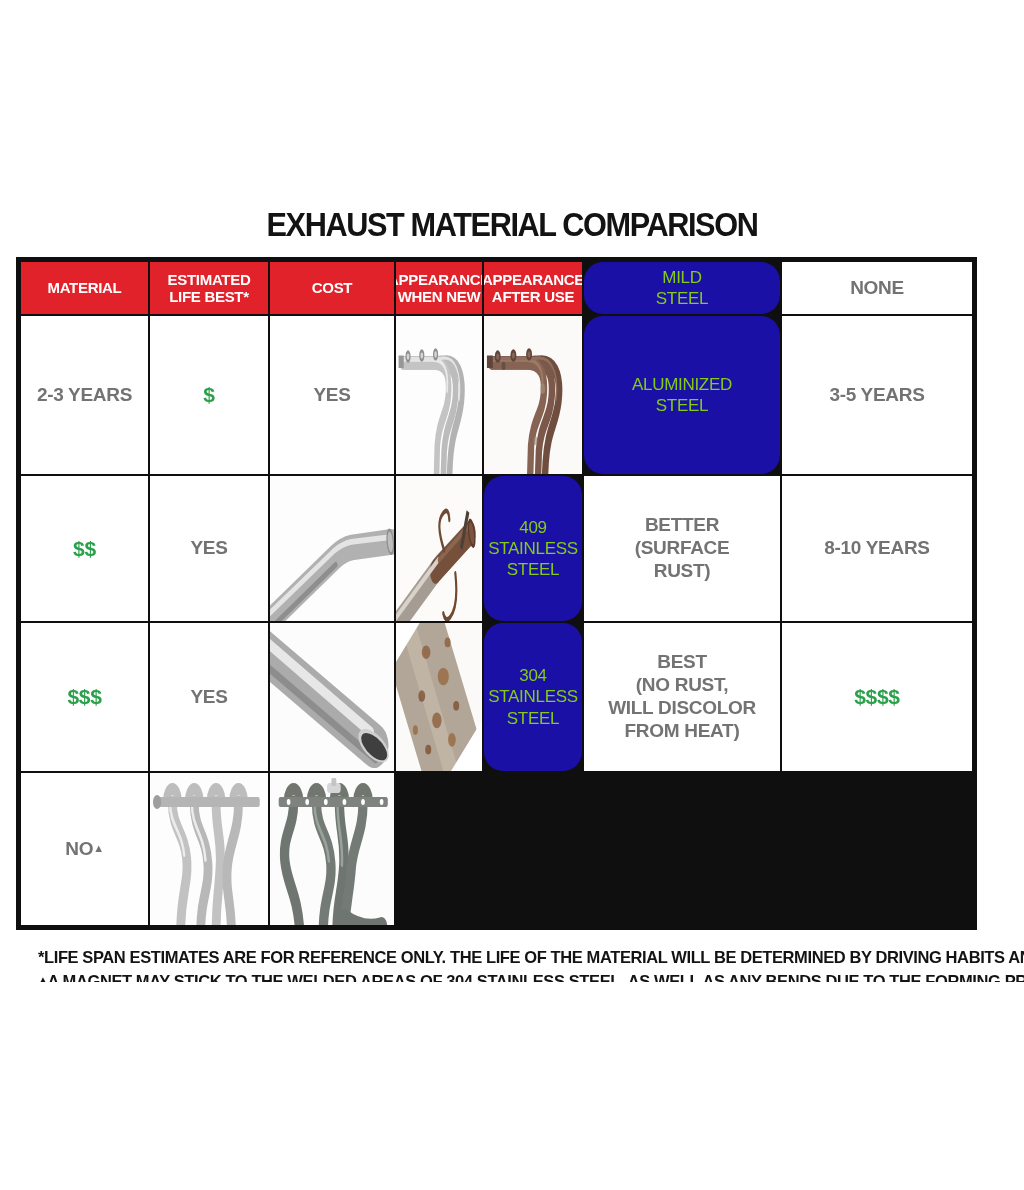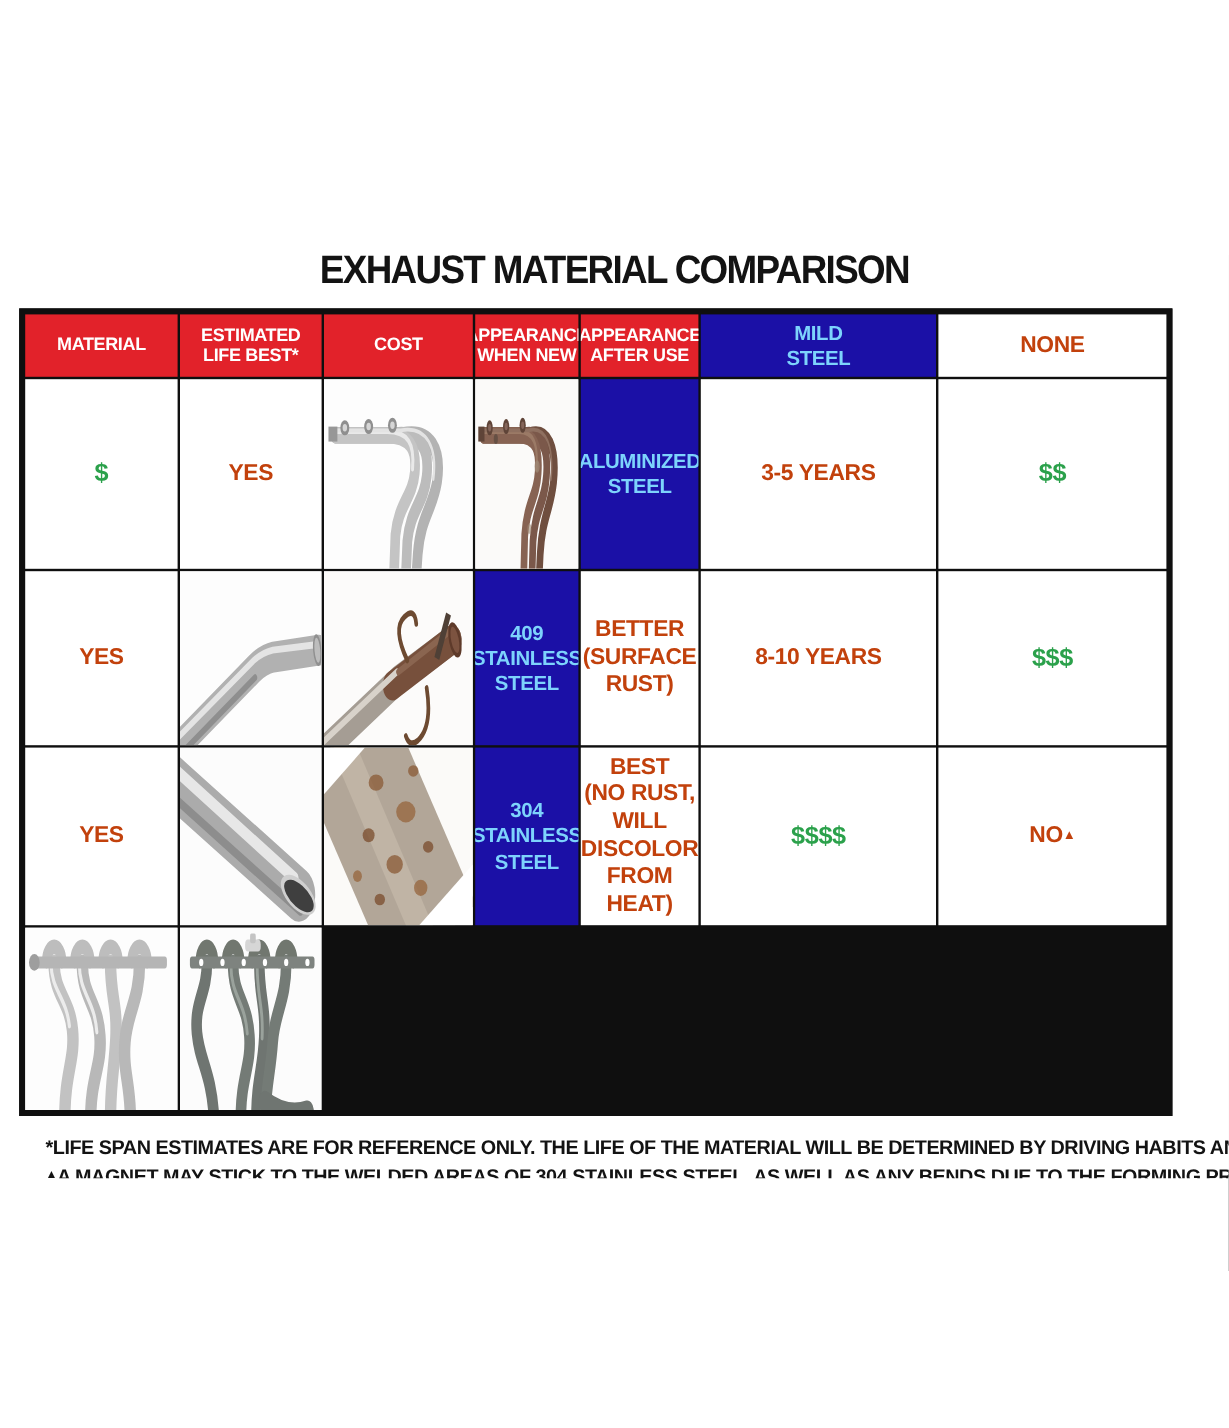--- a/index.html
+++ b/index.html
@@ -26,26 +26,26 @@
   .cell {
     display:flex; align-items:center; justify-content:center;
     text-align:center; background:#ffffff; overflow:hidden;
   }
   .hdr {
     background:var(--header-red,#e2222a); color:#ffffff;
     font-weight:800; font-size:15px; line-height:1.15;
     letter-spacing:-0.3px; white-space:pre-line;
   }
   .mat {
-    background:var(--material-blue,#1b10a6); color:#7dd3fc;
-    font-weight:700; font-size:17px; line-height:1.25;
-    letter-spacing:-0.3px; white-space:pre-line;
+    background:var(--material-blue,#1b10a6); color:#84cc16;
+    font-weight:400; font-size:17px; line-height:1.25;
+    letter-spacing:-0.3px; white-space:pre-line;border-radius:19px;
   }
   .val {
-    color:#c2410c; font-weight:800; font-size:19px;
+    color:#737373; font-weight:800; font-size:19px;
     letter-spacing:-0.3px; line-height:1.2; white-space:pre-line;
   }
   .cost { color:var(--cost-green,#2ba14b); font-size:21px; font-weight:800; }
   .photo { padding:0; }
   .photo svg { display:block; width:100%; height:100%; }
   .sup-marker { font-size:11px; vertical-align:7px; font-weight:800; }
   .footnotes {
     position:absolute; left:38px; top:946px; width:960px;
     color:#131313; font-weight:800; font-size:16.5px;
     letter-spacing:-0.4px; line-height:1.45;
@@ -68,20 +68,21 @@
 LIFE BEST*</div>
     <div class="cell hdr">COST</div>
     <div class="cell hdr">APPEARANCE
 WHEN NEW</div>
     <div class="cell hdr">APPEARANCE
 AFTER USE</div>
 
     <div class="cell mat">MILD
 STEEL</div>
     <div class="cell val">NONE</div>
+    <div class="cell val">2-3 YEARS</div>
     <div class="cell val cost">$</div>
     <div class="cell val"><span>YES</span><span class="sup-marker"></span></div>
     <div class="cell photo">
       <svg viewBox="0 0 200 152" preserveAspectRatio="none">
         <rect width="200" height="152" fill="#fdfdfd"></rect>
         <g fill="none" stroke-linecap="round">
           <path d="M15,45 H105 C145,40 158,58 152,82 C146,104 130,110 126,140 L124,158" stroke="#b3b3b3" stroke-width="13"></path>
           <path d="M15,45 H95 C130,42 142,55 138,78 C134,100 116,104 112,130 L110,158" stroke="#bcbcbc" stroke-width="13"></path>
           <path d="M15,45 H85 C115,45 125,55 122,75 C119,95 100,100 96,125 L94,158" stroke="#c4c4c4" stroke-width="13"></path>
           <path d="M15,42 H85 C113,42 122,52 119,72" stroke="#e9e9e9" stroke-width="4"></path>

